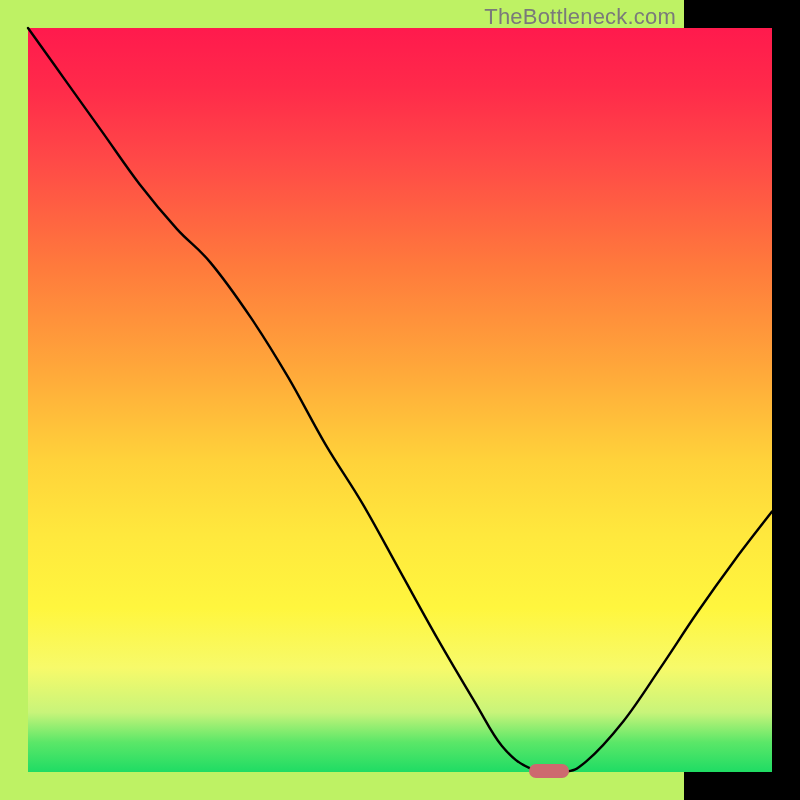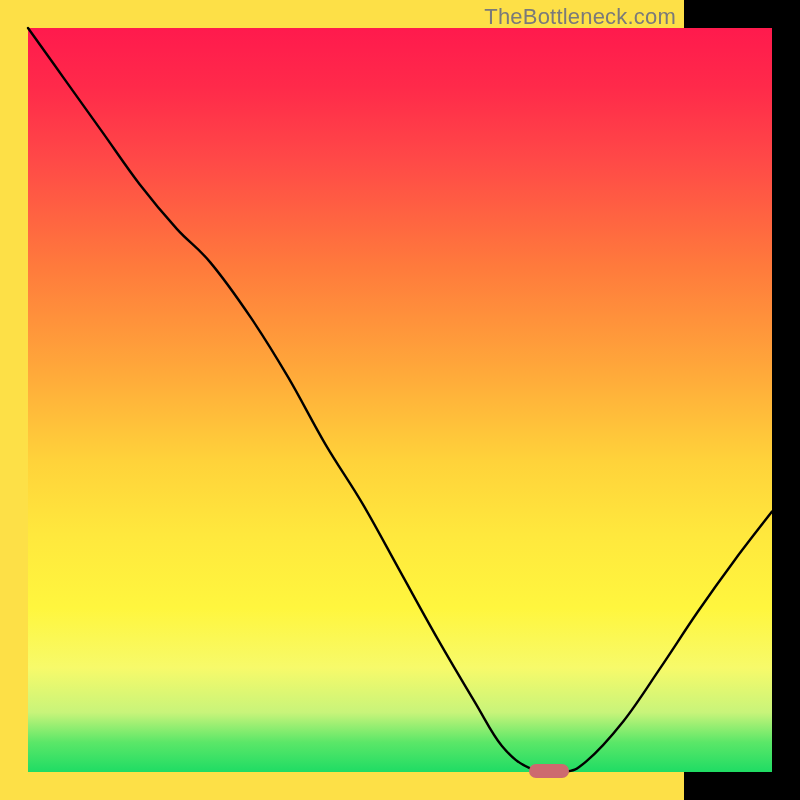--- a/index.html
+++ b/index.html
@@ -10,21 +10,21 @@
     background: #000;
     overflow: hidden;
     font-family: Arial, Helvetica, sans-serif;
   }
   .frame {
     position: absolute;
     left: 0;
     top: 0;
     width: 684px;
     height: 800px;
-    background: #fde047;
+    background: #bef264;
   }
   .plot {
     position: absolute;
     left: 28px;
     top: 28px;
     width: 744px;
     height: 744px;
     
     background: linear-gradient(
       to bottom,

